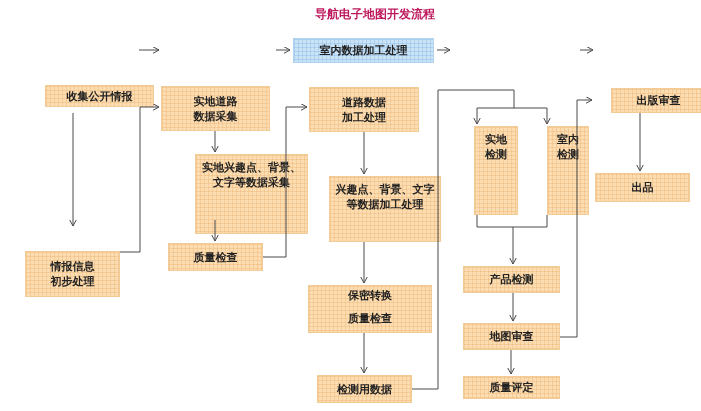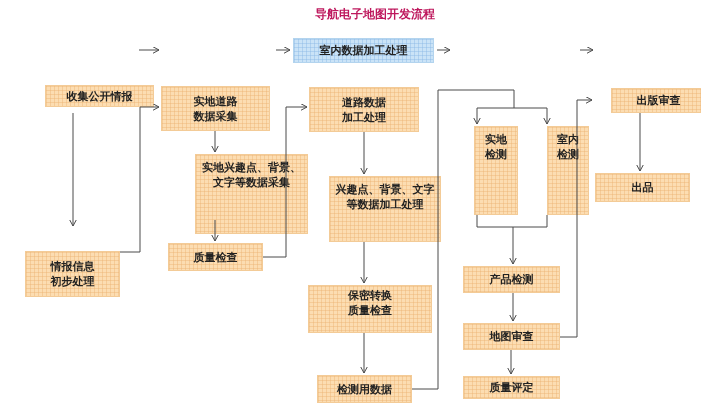--- a/index.html
+++ b/index.html
@@ -37,21 +37,21 @@
   }
   .node{
     background-color:#fcddb2;
     background-image:
       linear-gradient(rgba(235,175,110,0.40) 1px, transparent 1px),
       linear-gradient(90deg, rgba(235,175,110,0.40) 1px, transparent 1px);
     background-size:4px 4px;
     border:1px solid #f3cb97;
   }
   .top-align{justify-content:flex-start;padding-top:5px;margin-left:21px;}
-  .top-align-sm{justify-content:flex-start;padding-top:2px;}
+  .top-align-sm{justify-content:flex-start;padding-top:2px;gap:8px;}
   svg.wires{position:absolute;top:0;left:0;pointer-events:none;}
   svg.wires path, svg.wires polyline{fill:none;stroke:#4a4a4a;stroke-width:1;}
 </style>
 </head>
 <body>
 
 <div id="canvas">
 
   <div class="title">导航电子地图开发流程</div>
 

